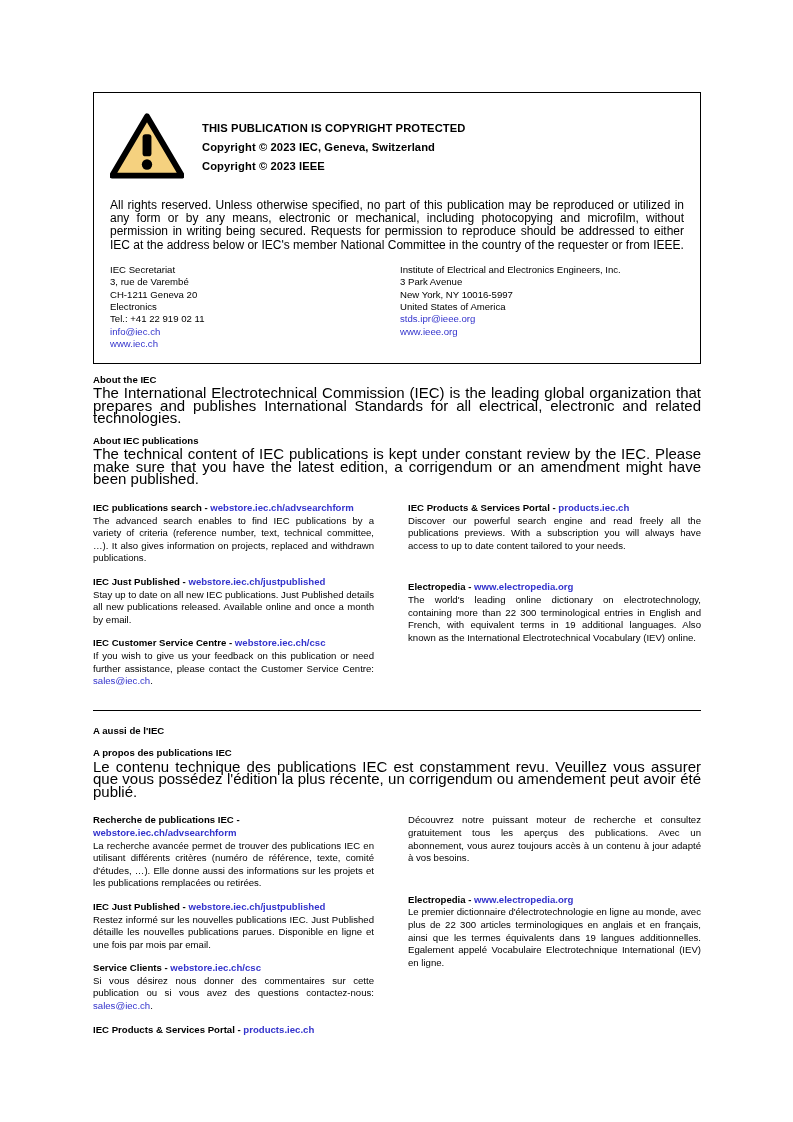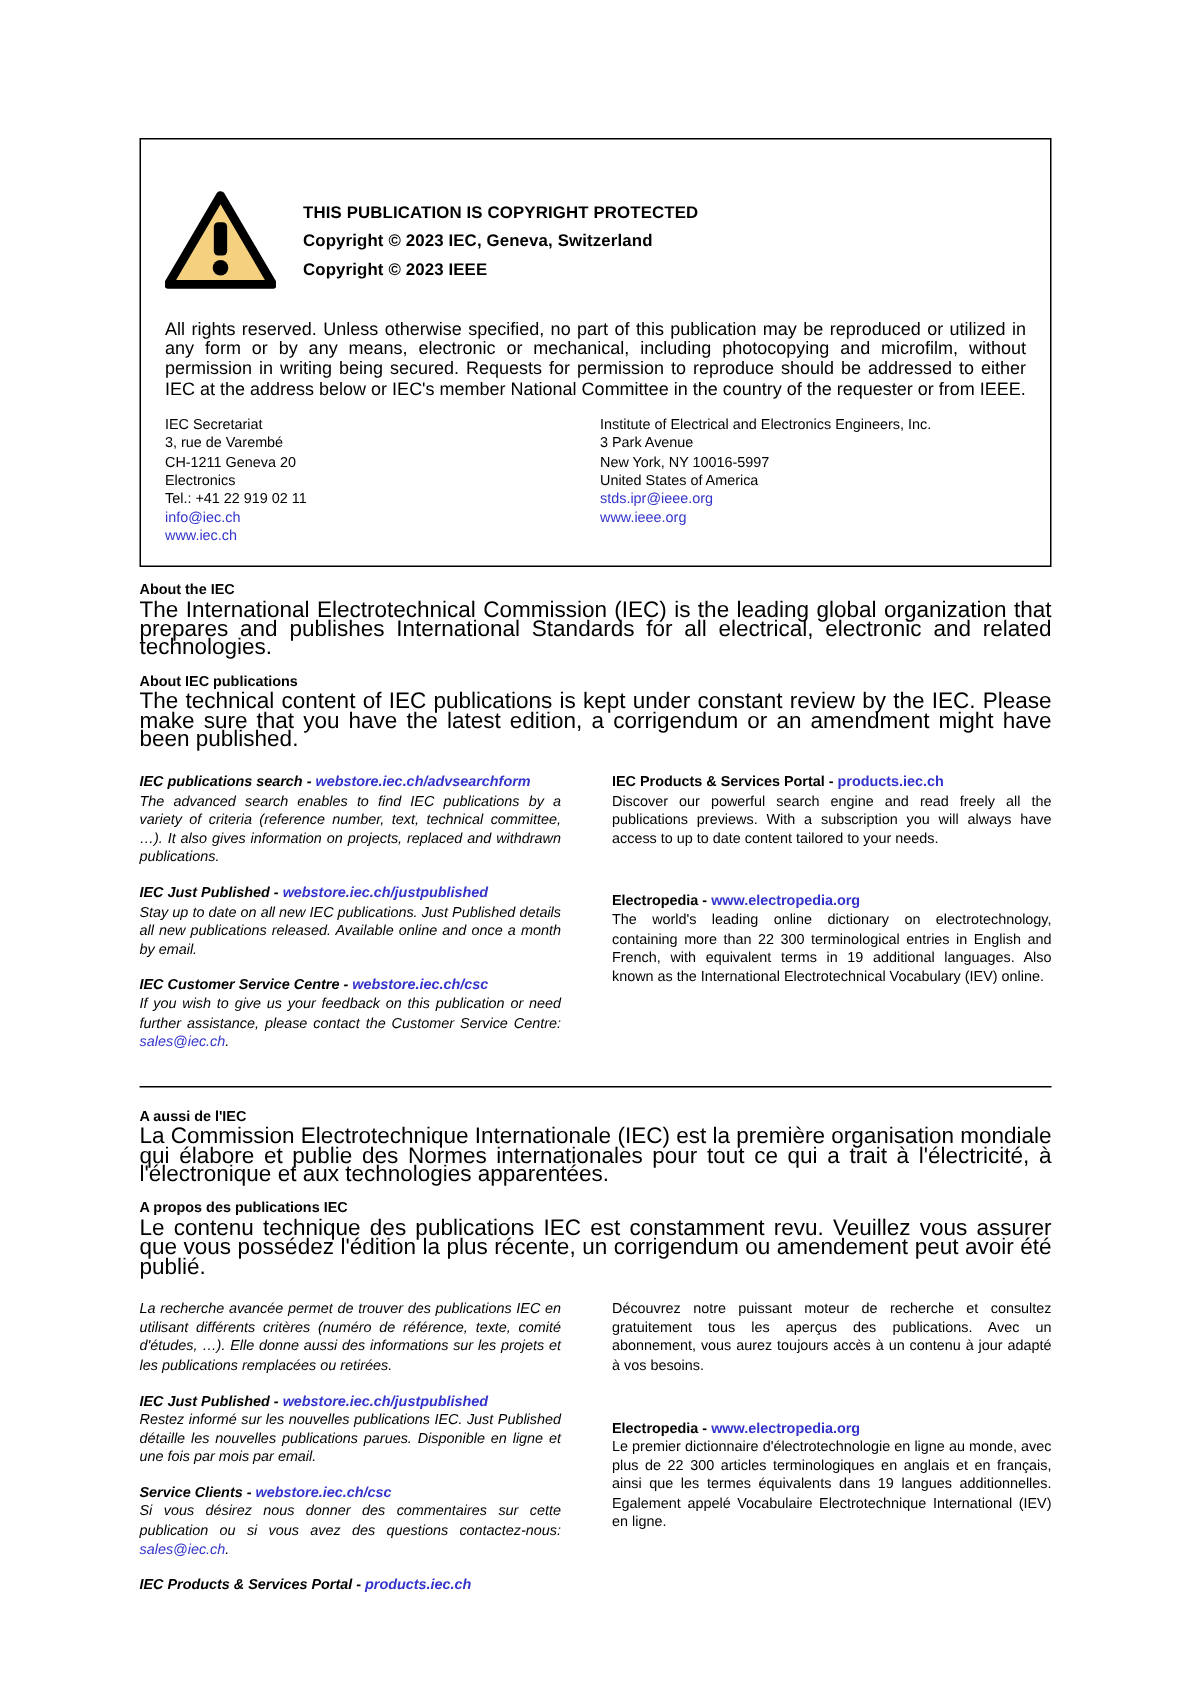--- a/index.html
+++ b/index.html
@@ -18,21 +18,21 @@
   .page {
     position: absolute;
     left: 93px;
     top: 92px;
     width: 608px;
   }
 
   
   .copyright-box {
     border: 1.4px solid #000000;
-    padding: 28px 16px 12px 16px;
+    padding: 14px 16px 12px 16px;
     box-sizing: border-box;
   }
   .cr-head {
     display: flex;
     align-items: flex-start;
     gap: 18px;
     padding: 4px 0 6px 0;
   }
   .warn-icon {
     flex: 0 0 auto;
@@ -96,21 +96,20 @@
   .cols {
     display: flex;
     margin-top: 16px;
   }
   .col {
     width: 50%;
     box-sizing: border-box;
   }
   .col.left {
     padding-right: 23px;
-    font-style: italic;
   }
   .col.right {
     padding-left: 11px;
   }
   .entry {
     margin-bottom: 11px;
   }
   .entry:last-child {
     margin-bottom: 0;
   }
@@ -230,32 +229,32 @@
         <p class="entry-text">The world's leading online dictionary on electrotechnology, containing more than 22 300 terminological entries in English and French, with equivalent terms in 19 additional languages. Also known as the International Electrotechnical Vocabulary (IEV) online.</p>
       </div>
 
     </div>
   </div>
 
   <hr class="divider">
 
   <div class="sec fr-top">
     <h4 class="sec-title">A aussi de l'IEC</h4>
-    <p class="sec-text">La Commission Electrotechnique Internationale (IEC) est la première organisation mondiale qui élabore et publie des Normes internationales pour tout ce qui a trait à l'électricité, à l'électronique et aux technologies apparentées.</p>
   </div>
 
   <div class="sec">
     <h4 class="sec-title">A propos des publications IEC</h4>
     <p class="sec-text">Le contenu technique des publications IEC est constamment revu. Veuillez vous assurer que vous possédez l'édition la plus récente, un corrigendum ou amendement peut avoir été publié.</p>
   </div>
 
   <div class="cols">
     <div class="col left">
 
       <div class="entry">
+        <p class="entry-title"><span>Recherche de publications IEC - </span><br><span class="lnk">webstore.iec.ch/advsearchform</span></p>
         <p class="entry-text">La recherche avancée permet de trouver des publications IEC en utilisant différents critères (numéro de référence, texte, comité d'études, …). Elle donne aussi des informations sur les projets et les publications remplacées ou retirées.</p>
       </div>
 
       <div class="entry">
         <p class="entry-title"><span>IEC Just Published - </span><span class="lnk">webstore.iec.ch/justpublished</span></p>
         <p class="entry-text">Restez informé sur les nouvelles publications IEC. Just Published détaille les nouvelles publications parues. Disponible en ligne et une fois par mois par email.</p>
       </div>
 
       <div class="entry">
         <p class="entry-title"><span>Service Clients - </span><span class="lnk">webstore.iec.ch/csc</span></p>

